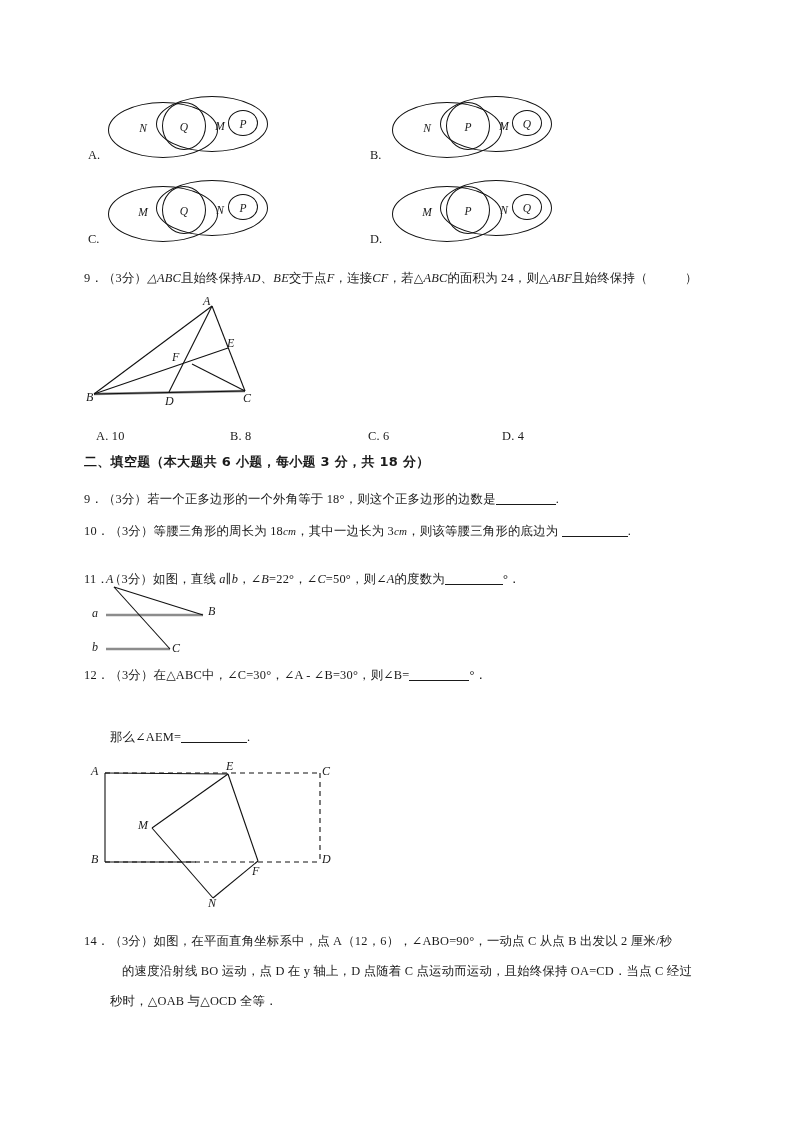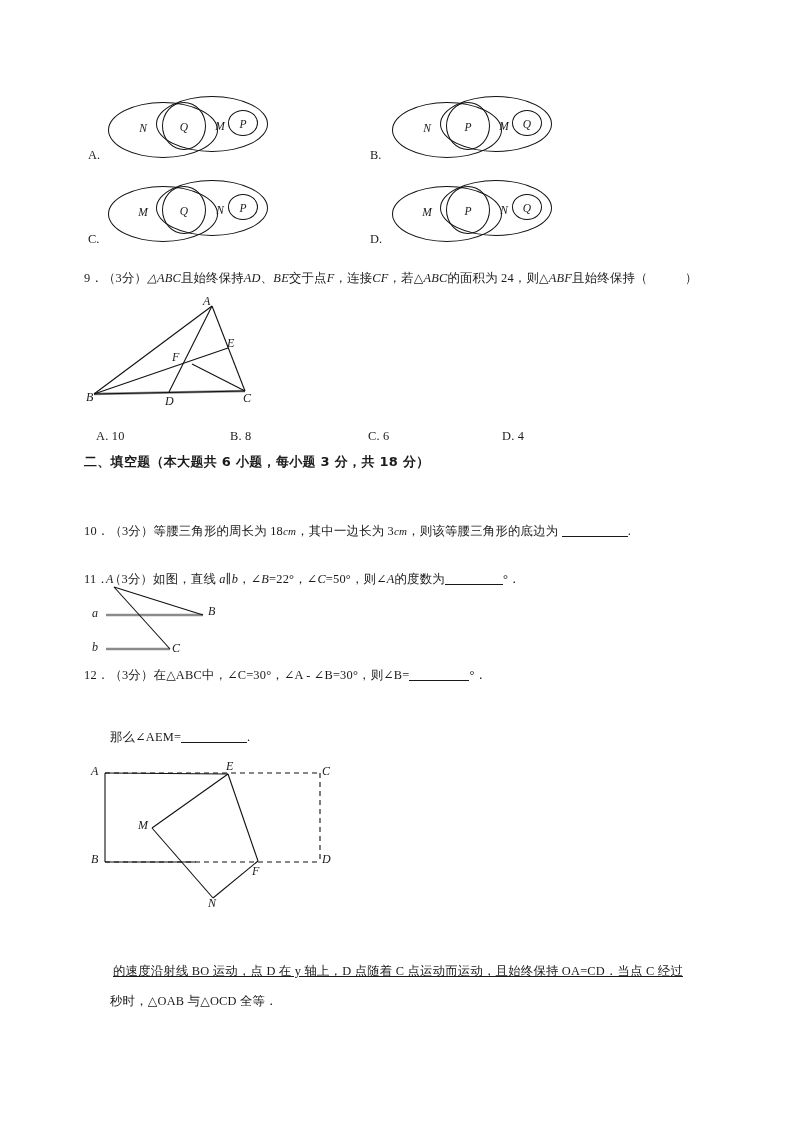--- a/index.html
+++ b/index.html
@@ -176,20 +176,23 @@
     <span>C.</span>
     <span>6</span>
   </div>
   <div class="qline" style="left:502px; top:427px;">
     <span>D.</span>
     <span>4</span>
   </div>
 
   <div class="sect-head" style="left:84px; top:453px;">二、填空题（本大题共 6 小题，每小题 3 分，共 18 分）</div>
 
+  <div class="qline" style="left:84px; top:490px;">
+    <span>9．（3分）若一个正多边形的一个外角等于 18°，则这个正多边形的边数是</span><span class="blank blank-w60"></span><span>.</span>
+  </div>
 
   <div class="qline" style="left:84px; top:522px;">
     <span>10．（3分）等腰三角形的周长为 18</span><span class="it sm">cm</span><span>，其中一边长为 3</span><span class="it sm">cm</span><span>，则该等腰三角形的底边为</span>
     <span class="blank blank-w66"></span><span>.</span>
   </div>
 
   <div class="qline" style="left:84px; top:554px;margin-top:16px;">
     <span>11．（3分）如图，直线 </span><span class="it">a</span><span>∥</span><span class="it">b</span><span>，∠</span><span class="it">B</span><span>=22°，∠</span><span class="it">C</span><span>=50°，则∠</span><span class="it">A</span><span>的度数为</span><span class="blank blank-w58"></span><span>°．</span>
   </div>
 
@@ -230,17 +233,18 @@
   </svg>
   <div class="fig-label" style="left:91px; top:764px;">A</div>
   <div class="fig-label" style="left:226px; top:759px;">E</div>
   <div class="fig-label" style="left:322px; top:764px;">C</div>
   <div class="fig-label" style="left:91px; top:852px;">B</div>
   <div class="fig-label" style="left:322px; top:852px;">D</div>
   <div class="fig-label" style="left:138px; top:818px;">M</div>
   <div class="fig-label" style="left:252px; top:864px;">F</div>
   <div class="fig-label" style="left:208px; top:896px;">N</div>
 
-  <div class="qline" style="left:113px; top:962px;text-decoration:underline;">的速度沿射线 BO 运动，点 D 在 y 轴上，D 点随着 C 点运动而运动，且始终保持 OA=CD．当点 C 经过</div>
+  <div class="qline" style="left:84px; top:932px;">14．（3分）如图，在平面直角坐标系中，点 A（12，6），∠ABO=90°，一动点 C 从点 B 出发以 2 厘米/秒</div>
+  <div class="qline" style="left:122px; top:962px;">的速度沿射线 BO 运动，点 D 在 y 轴上，D 点随着 C 点运动而运动，且始终保持 OA=CD．当点 C 经过</div>
   <div class="qline" style="left:110px; top:992px;">秒时，△OAB 与△OCD 全等．</div>
 
 
 </div>
 
 </body></html>

